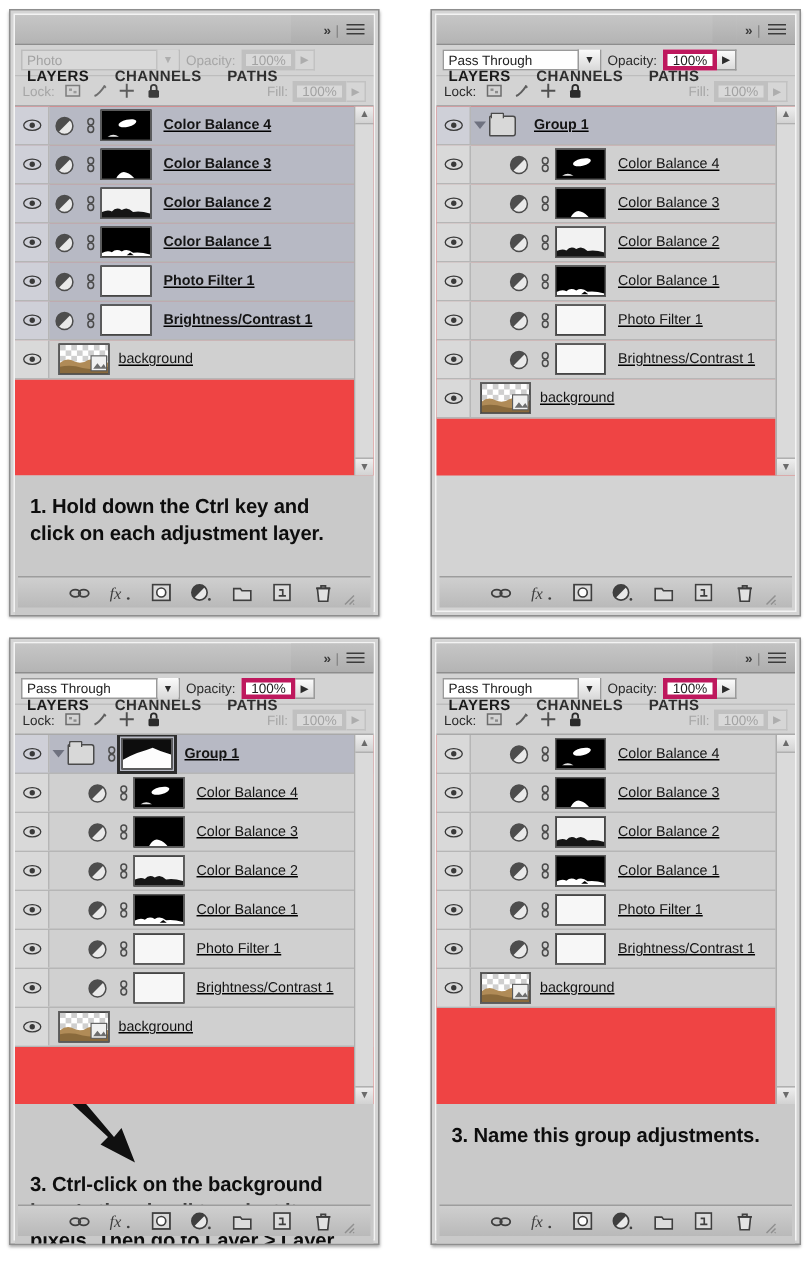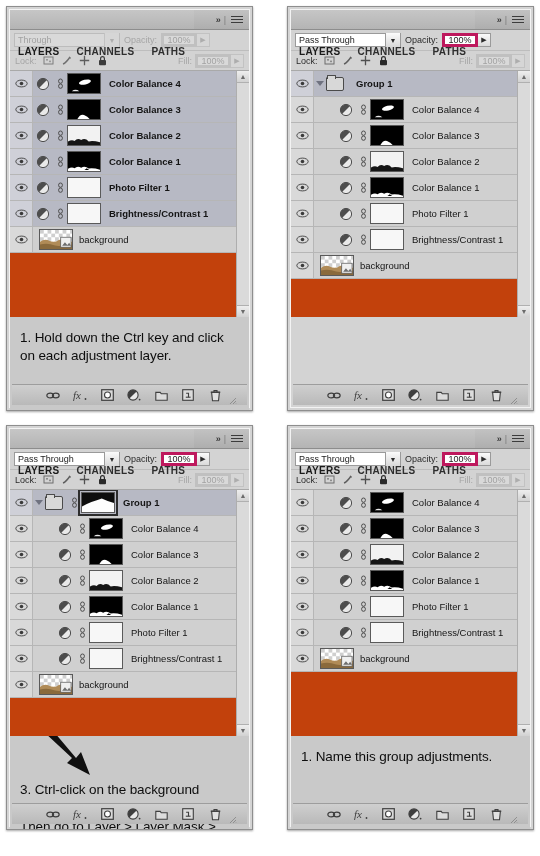--- a/index.html
+++ b/index.html
@@ -114,22 +114,23 @@
     border-bottom:1px solid #a9a9a9;
   }
   .lockicons{display:flex;align-items:center;gap:7px;}
   .ic{width:11px;height:11px;display:block;}
   .fillgrp{margin-left:auto;display:flex;align-items:center;gap:3px;}
 
   
   .layerlist{
     position:relative;
     height:246px;
-    background:#c2410c;
+    background:#ef4444;
     overflow:hidden;
+    text-decoration:underline;
   }
   .lrow{
     position:relative;
     height:26px;
     display:flex;align-items:center;
     border-bottom:1px solid #b6b6b6;
     background:#d0d0d0;
     box-sizing:border-box;
   }
   .lrow.sel{background:#b7b9c4;}
@@ -193,21 +194,21 @@
   .caption{
     position:relative;
     background:#c9c9c9;
     height:127px;
     padding:12px 10px 0 10px;
     box-sizing:border-box;
     overflow:hidden;
   }
   .captxt{
     font-size:13.5px;
-    font-weight:normal;
+    font-weight:bold;
     line-height:1.36;
     color:#0d0d0d;
     letter-spacing:-.1px;
   }
   .caption.tall{height:176px;}
 
   
   .bottombar{
     position:absolute;left:2px;right:2px;bottom:2px;
     height:21px;
@@ -248,21 +249,21 @@
           <span class="menuicon">
               <i></i>
               <i></i>
               <i></i>
             </span>
         </div>
       </div>
 
       <div class="row-blend">
         <div class="blendbox dim">
-          <span>Through</span>
+          <span>Photo</span>
           <span class="ddbtn dim">▼</span>
         </div>
         <span class="lbl dim">Opacity:</span>
         <div style="display:flex">
           <div class="numbox dim">100%</div>
           <div class="arrowbtn dim">▶</div>
         </div>
       </div>
 
       <div class="row-lock">
@@ -1506,21 +1507,21 @@
         </div>
 
         <div class="vscroll">
           <div class="vsarrow">▲</div>
           <div class="vstrack"></div>
           <div class="vsarrow bot">▼</div>
         </div>
       </div>
 
       <div class="caption">
-        <div class="captxt">1. Name this group adjustments.</div>
+        <div class="captxt">3. Name this group adjustments.</div>
       </div>
 
       <div class="bottombar">
         <span class="tbi">
             <svg width="15" height="9" viewBox="0 0 15 9">
               <ellipse cx="4.5" cy="4.5" rx="3.6" ry="2.6" fill="none" stroke="#3f3f3f" stroke-width="1.3"></ellipse>
               <ellipse cx="10.5" cy="4.5" rx="3.6" ry="2.6" fill="none" stroke="#3f3f3f" stroke-width="1.3"></ellipse>
             </svg>
           </span>
         <span class="tbi">

